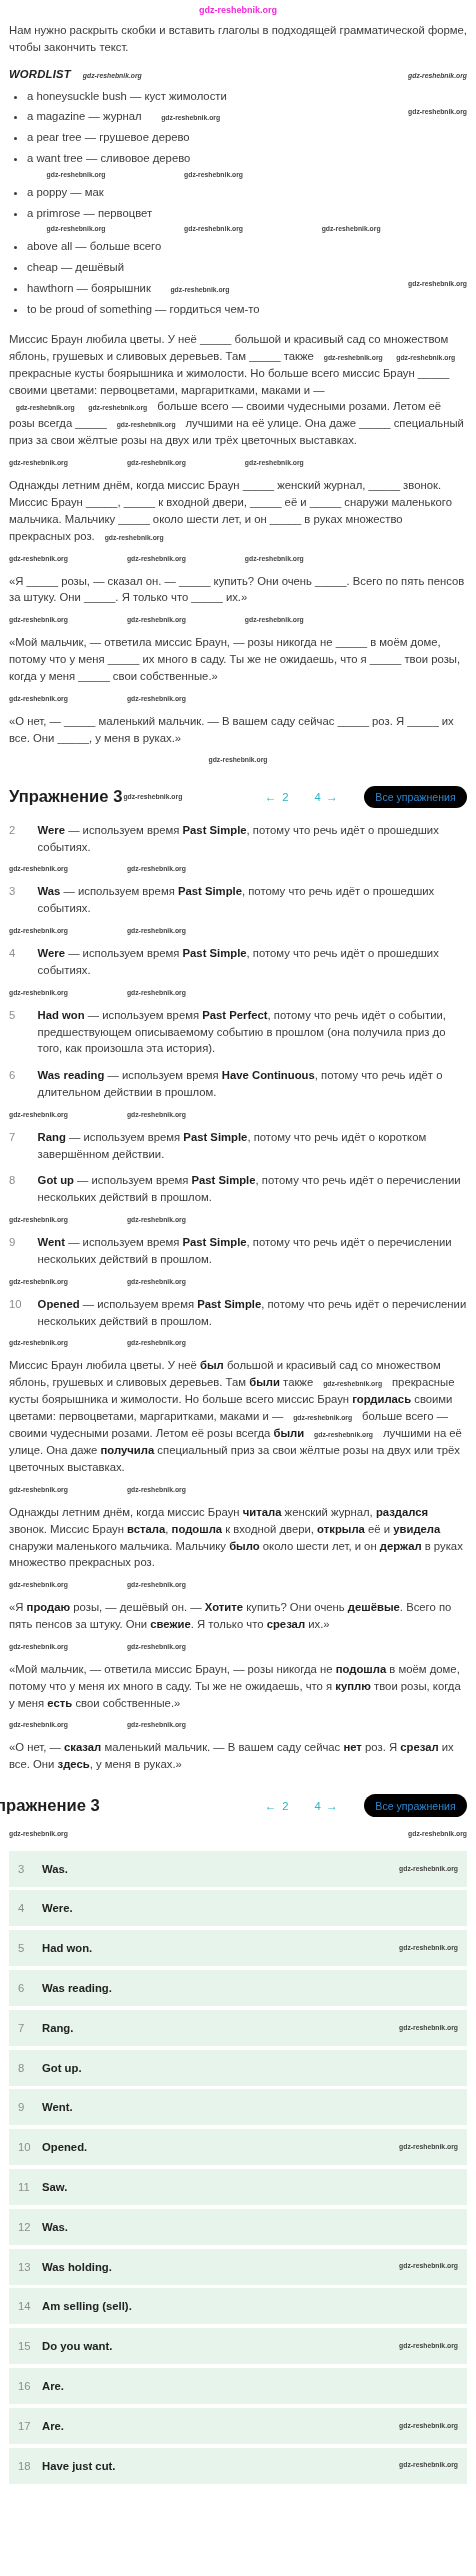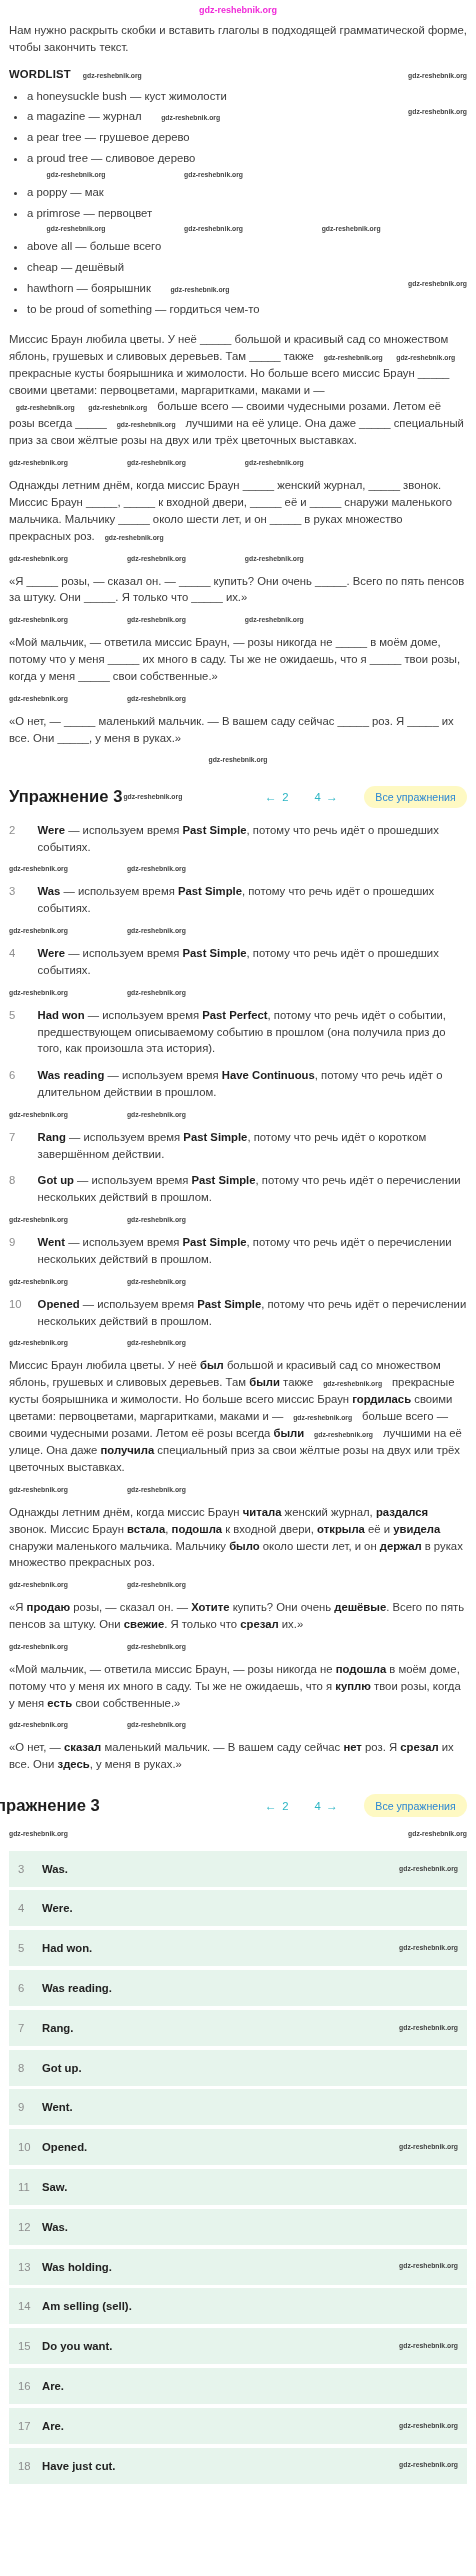--- a/index.html
+++ b/index.html
@@ -26,42 +26,42 @@
     color:#f02ad8;
     padding:4.5px 0 1.5px;
   }
   .content { padding:0 9px 18px; }
   p { margin:9.8px 0; line-height:1.5; }
   p .wm { margin:0 6.8px; }
   b { color:#1e1e1e; }
 
   .intro { margin-top:6px; }
 
-  .wordlist-head { display:flex; align-items:baseline; gap:12px; margin-top:12px; }
+  .wordlist-head { display:flex; align-items:baseline; gap:12px; margin-top:12px;font-style:italic; }
   .wl-title { font-weight:700; color:#222; letter-spacing:0.2px; }
   .push-right { margin-left:auto; }
 
   ul.wordlist { margin:7.5px 0 13.6px; padding-left:18px; }
   ul.wordlist li { margin:4.5px 0; line-height:1.45; }
   li .wm { margin-left:19.6px; }
   li .wm.push-right { float:right; margin-left:0; }
   li.wm-li { list-style:none; display:flex; gap:59px; margin:3px 0 3px -10.6px; }
 
   .wm-row { display:flex; gap:59px; margin:4.5px 0; align-items:center; }
   .wm-row.center { justify-content:center; }
   .wm-row.spread { justify-content:space-between; }
 
   .ex-header { display:flex; align-items:center; gap:1px; margin:21px 0 13.6px; }
   .ex-title { font-size:16.6px; font-weight:700; color:#1e1e1e; white-space:nowrap; }
   .ex-title.clip { margin-left:-22.6px; }
   .ex-nav { margin-left:auto; display:flex; align-items:center; gap:26px; }
   .nav-link { display:flex; align-items:center; gap:5.3px; color:#2bb5c4; font-size:11.3px; cursor:pointer; text-decoration:none; }
   .nav-link .arrow { font-size:12px; }
   .pill {
-    background:#fef9c3;
+    background:#000000;
     color:#2b87d3;
     border-radius:13px;
     padding:5.3px 11.3px;
     font-size:10.6px;
     cursor:pointer;
     white-space:nowrap;
   }
 
   .expl-list { margin:4.5px 0 7.5px; }
   .expl { display:flex; gap:12px; margin:9.8px 0; line-height:1.5; }
@@ -94,21 +94,21 @@
     <div class="wordlist-head">
       <span class="wl-title">WORDLIST</span>
       <span class="wm">gdz-reshebnik.org</span>
       <span class="wm push-right">gdz-reshebnik.org</span>
     </div>
 
     <ul class="wordlist">
       <li><span>a honeysuckle bush — куст жимолости</span></li>
       <li><span>a magazine — журнал</span><span class="wm push-right">gdz-reshebnik.org</span><span class="wm">gdz-reshebnik.org</span></li>
       <li><span>a pear tree — грушевое дерево</span></li>
-      <li><span>a proud tree — сливовое дерево</span></li>
+      <li><span>a want tree — сливовое дерево</span></li>
       <li class="wm-li">
           <span class="wm">gdz-reshebnik.org</span>
           <span class="wm">gdz-reshebnik.org</span>
         </li>
       <li><span>a poppy — мак</span></li>
       <li><span>a primrose — первоцвет</span></li>
       <li class="wm-li">
           <span class="wm">gdz-reshebnik.org</span>
           <span class="wm">gdz-reshebnik.org</span>
           <span class="wm">gdz-reshebnik.org</span>
@@ -237,21 +237,21 @@
       <p><span>Миссис Браун любила цветы. У неё </span><b>был</b><span> большой и красивый сад со множеством яблонь, грушевых и сливовых деревьев. Там </span><b>были</b><span> также </span><span class="wm">gdz-reshebnik.org</span><span> прекрасные кусты боярышника и жимолости. Но больше всего миссис Браун </span><b>гордилась</b><span> своими цветами: первоцветами, маргаритками, маками и — </span><span class="wm">gdz-reshebnik.org</span><span> больше всего — своими чудесными розами. Летом её розы всегда </span><b>были</b><span> </span><span class="wm">gdz-reshebnik.org</span><span> лучшими на её улице. Она даже </span><b>получила</b><span> специальный приз за свои жёлтые розы на двух или трёх цветочных выставках.</span></p>
       <div class="wm-row">
           <span class="wm">gdz-reshebnik.org</span>
           <span class="wm">gdz-reshebnik.org</span>
         </div>
       <p><span>Однажды летним днём, когда миссис Браун </span><b>читала</b><span> женский журнал, </span><b>раздался</b><span> звонок. Миссис Браун </span><b>встала</b><span>, </span><b>подошла</b><span> к входной двери, </span><b>открыла</b><span> её и </span><b>увидела</b><span> снаружи маленького мальчика. Мальчику </span><b>было</b><span> около шести лет, и он </span><b>держал</b><span> в руках множество прекрасных роз.</span></p>
       <div class="wm-row">
           <span class="wm">gdz-reshebnik.org</span>
           <span class="wm">gdz-reshebnik.org</span>
         </div>
-      <p><span>«Я </span><b>продаю</b><span> розы, — сказал он. — </span><b>Хотите</b><span> купить? Они очень </span><b>дешёвые</b><span>. Всего по пять пенсов за штуку. Они </span><b>свежие</b><span>. Я только что </span><b>срезал</b><span> их.»</span></p>
+      <p><span>«Я </span><b>продаю</b><span> розы, — дешёвый он. — </span><b>Хотите</b><span> купить? Они очень </span><b>дешёвые</b><span>. Всего по пять пенсов за штуку. Они </span><b>свежие</b><span>. Я только что </span><b>срезал</b><span> их.»</span></p>
       <div class="wm-row">
           <span class="wm">gdz-reshebnik.org</span>
           <span class="wm">gdz-reshebnik.org</span>
         </div>
       <p><span>«Мой мальчик, — ответила миссис Браун, — розы никогда не </span><b>подошла</b><span> в моём доме, потому что у меня их много в саду. Ты же не ожидаешь, что я </span><b>куплю</b><span> твои розы, когда у меня </span><b>есть</b><span> свои собственные.»</span></p>
       <div class="wm-row">
           <span class="wm">gdz-reshebnik.org</span>
           <span class="wm">gdz-reshebnik.org</span>
         </div>
       <p><span>«О нет, — </span><b>сказал</b><span> маленький мальчик. — В вашем саду сейчас </span><b>нет</b><span> роз. Я </span><b>срезал</b><span> их все. Они </span><b>здесь</b><span>, у меня в руках.»</span></p>

